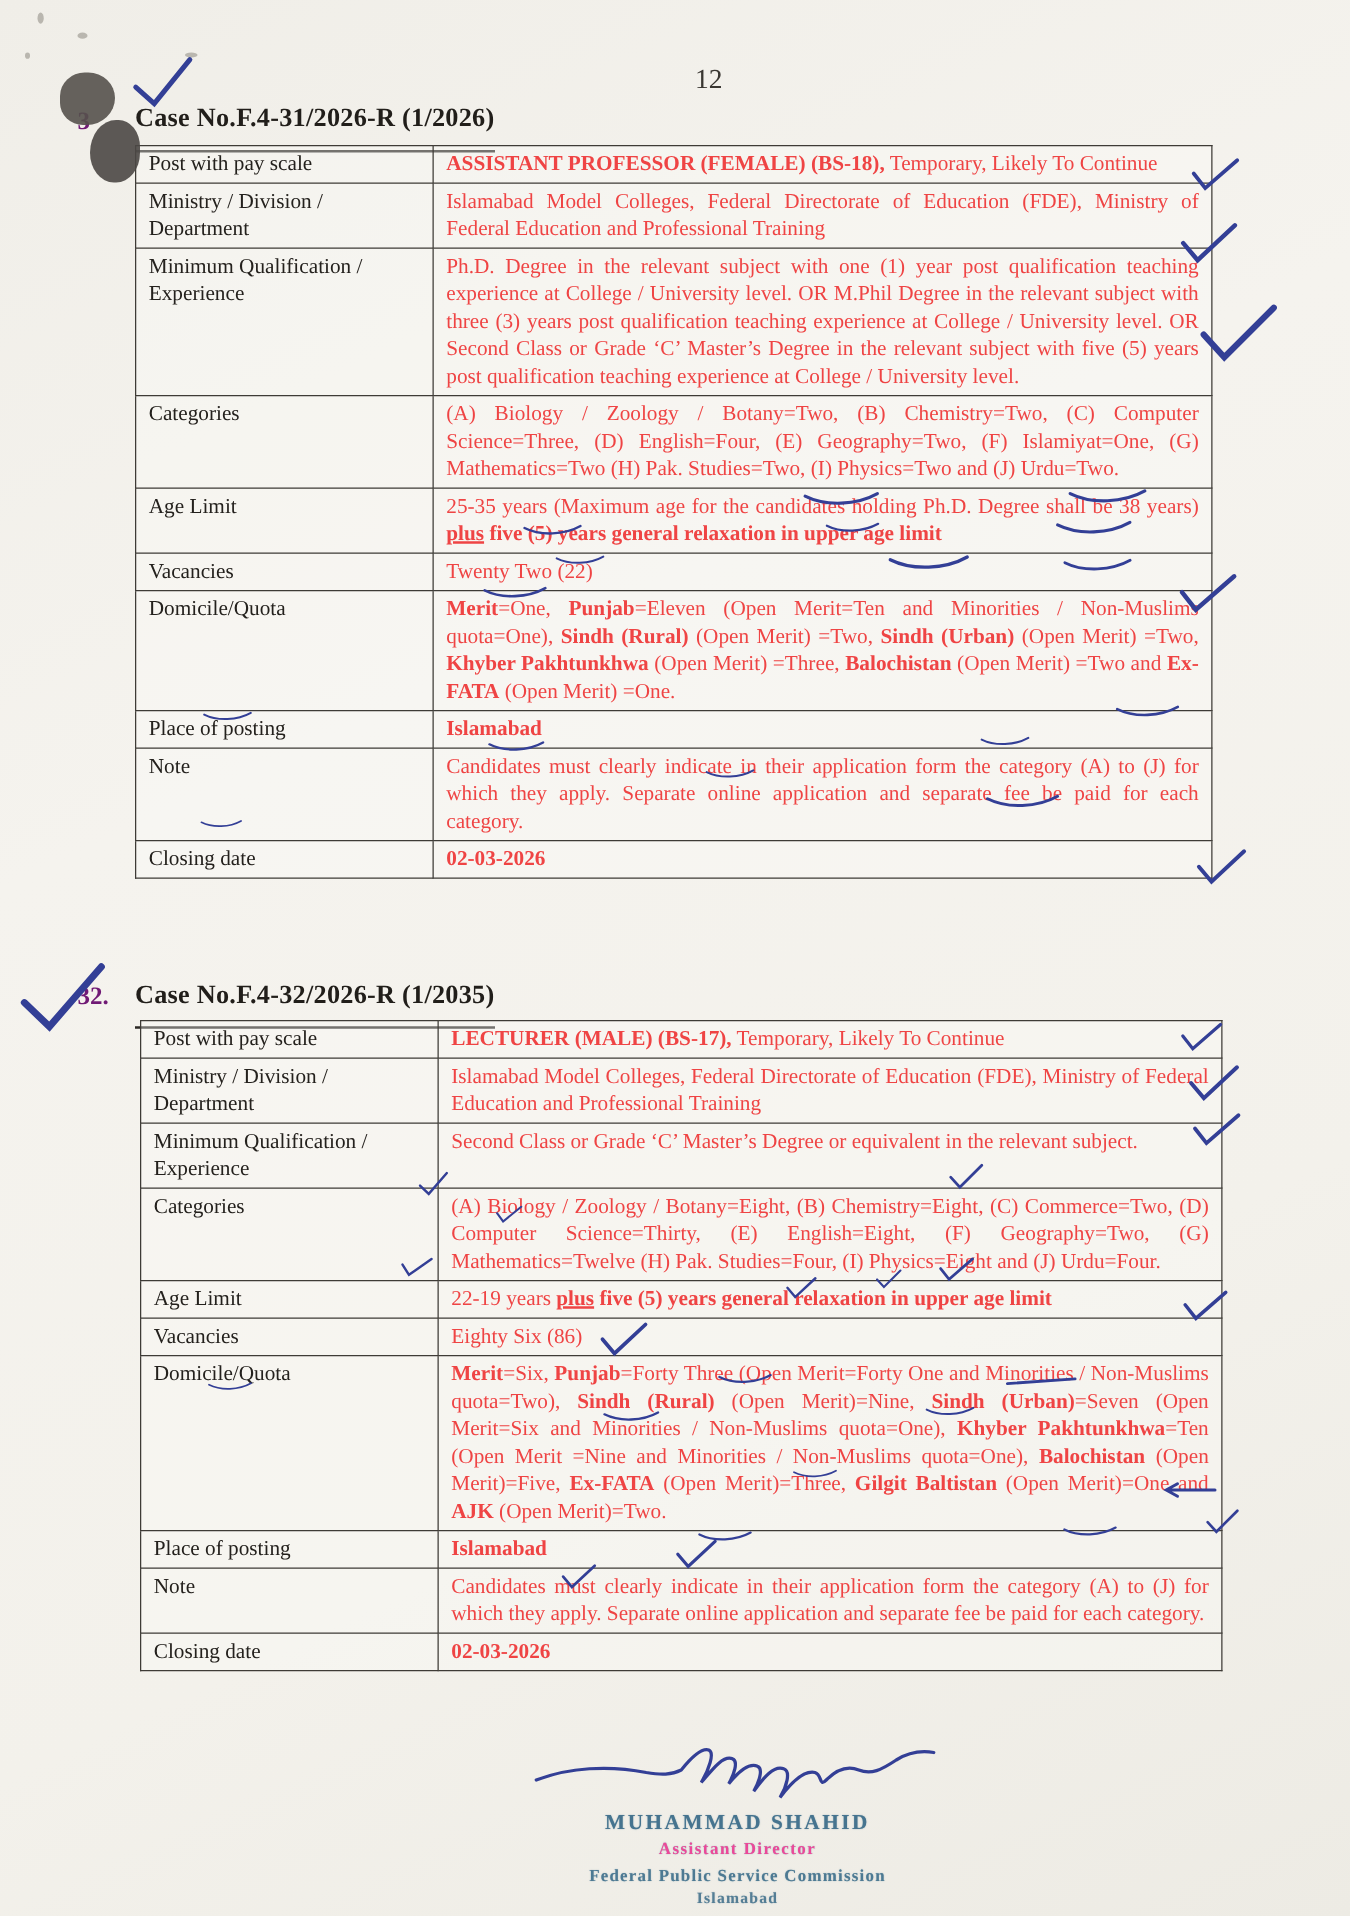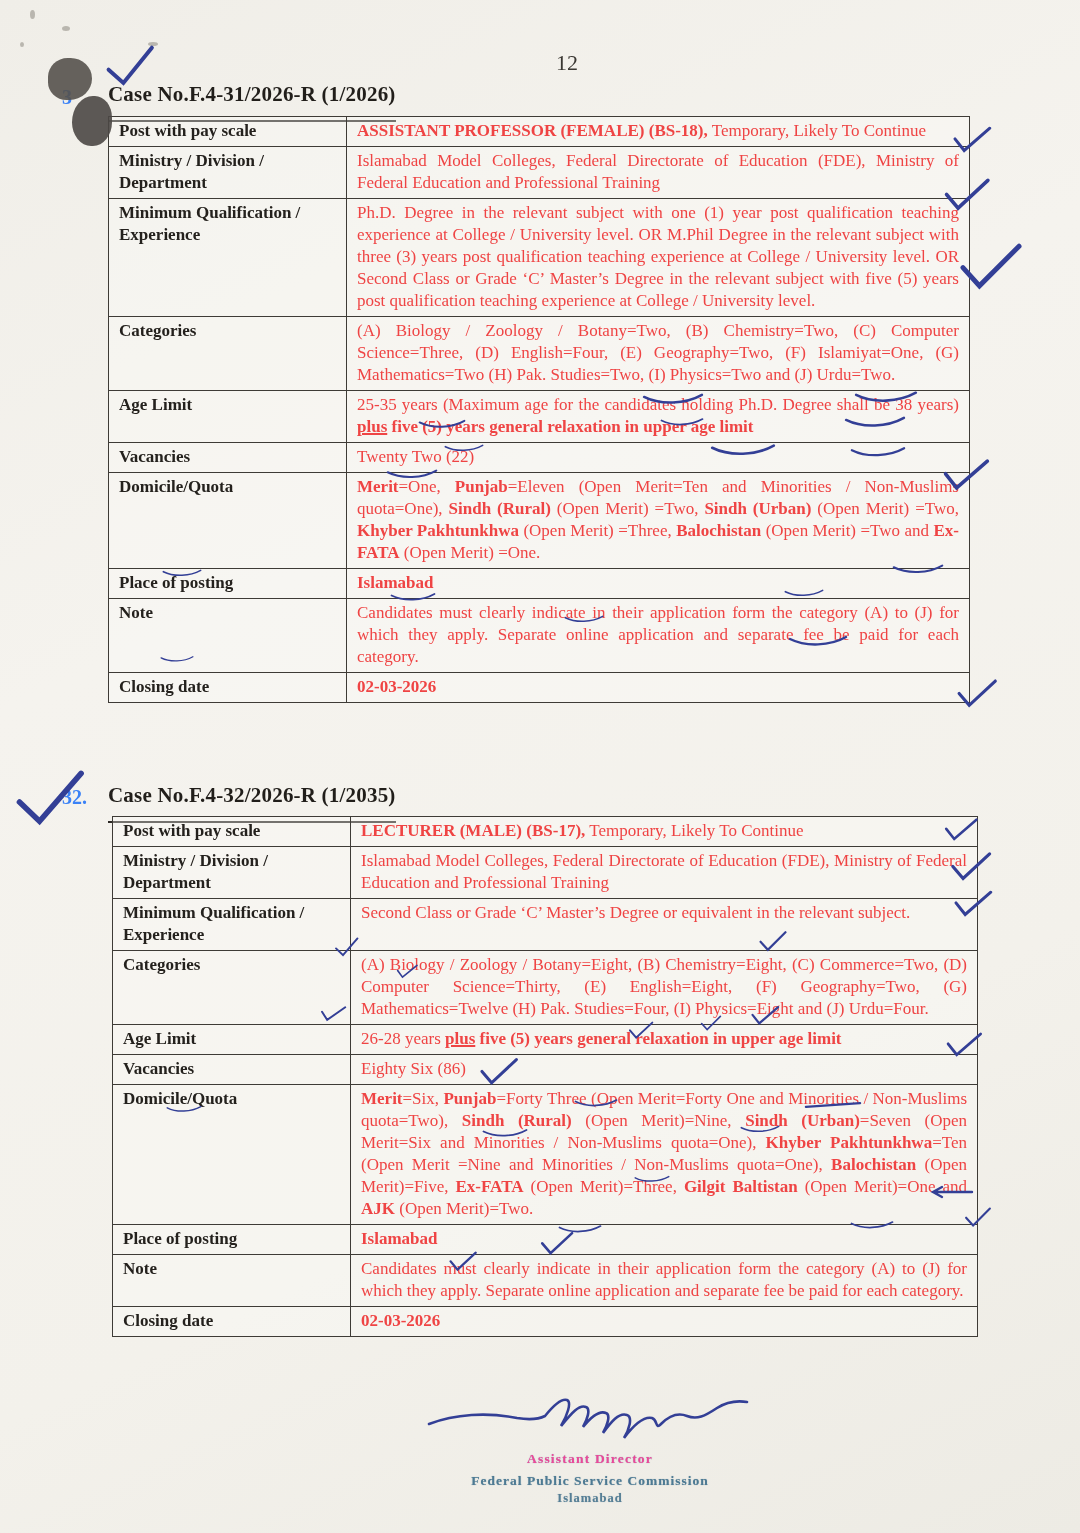--- a/index.html
+++ b/index.html
@@ -10,39 +10,39 @@
     color: #262320;
     background: linear-gradient(155deg, #f0eee8 0%, #f5f3ee 35%, #f3f1eb 70%, #edebe4 100%);
     overflow: hidden;
   }
   .page-number {
     position: absolute; top: 50px; left: 567px; transform: translateX(-50%);
     font-size: 22px; color: #3a3732;
   }
   .case-section { position: absolute; left: 0; top: 0; width: 1080px; }
   .item-no {
-    position: absolute; font-weight: 700; font-size: 20px; color: #3b82f6;
+    position: absolute; font-weight: 700; font-size: 20px; color: #701a75;
   }
   .case-heading {
     position: absolute; left: 108px;
     font-weight: 700; font-size: 21px; letter-spacing: 0.2px;
     border-bottom: 2.2px solid #2b2824; padding-bottom: 13px; color: #211e1a;
   }
   .case-table {
     position: absolute;
     border-collapse: collapse; table-layout: fixed;
     background: rgba(252,251,248,0.35);
   }
   .case-table td {
     border: 1.6px solid #3e3b36;
     vertical-align: top;
     padding: 3px 10px 4px 10px;
     font-size: 17px; line-height: 22px;
   }
-  .case-table td.label-cell { font-weight: 700; color: #24211d; margin-left: 47px; }
+  .case-table td.label-cell { font-weight: 400; color: #24211d; margin-left: 47px; }
   .case-table td.value-cell { text-align: justify; color: #ef4444; }
   .seg-b { font-weight: 700; }
   .seg-u { text-decoration: underline; text-decoration-thickness: 1.8px; margin-top: 42px; }
   #annotations { position: absolute; inset: 0; pointer-events: none; }
   .mark { position: absolute; }
   .ink-blob {
     position: absolute; background: #56524d; opacity: 0.9;
     filter: blur(0.6px);
   }
   .speck { position: absolute; background: #8d8880; border-radius: 50%; opacity: 0.55; }
@@ -134,21 +134,21 @@
         <tr>
           <td class="label-cell">Minimum Qualification / Experience</td>
           <td class="value-cell"><span>Second Class or Grade ‘C’ Master’s Degree or equivalent in the relevant subject.</span></td>
         </tr>
         <tr>
           <td class="label-cell">Categories</td>
           <td class="value-cell"><span>(A) Biology / Zoology / Botany=Eight, (B) Chemistry=Eight, (C) Commerce=Two, (D) Computer Science=Thirty, (E) English=Eight, (F) Geography=Two, (G) Mathematics=Twelve (H) Pak. Studies=Four, (I) Physics=Eight and (J) Urdu=Four.</span></td>
         </tr>
         <tr>
           <td class="label-cell">Age Limit</td>
-          <td class="value-cell"><span>26-28 years </span><span class="seg-b seg-u">plus</span><span class="seg-b"> five (5) years general relaxation in upper age limit</span></td>
+          <td class="value-cell"><span>22-19 years </span><span class="seg-b seg-u">plus</span><span class="seg-b"> five (5) years general relaxation in upper age limit</span></td>
         </tr>
         <tr>
           <td class="label-cell">Vacancies</td>
           <td class="value-cell"><span>Eighty Six (86)</span></td>
         </tr>
         <tr>
           <td class="label-cell">Domicile/Quota</td>
           <td class="value-cell"><span class="seg-b">Merit</span><span>=Six, </span><span class="seg-b">Punjab</span><span>=Forty Three (Open Merit=Forty One and Minorities / Non-Muslims quota=Two), </span><span class="seg-b">Sindh (Rural)</span><span> (Open Merit)=Nine, </span><span class="seg-b">Sindh (Urban)</span><span>=Seven (Open Merit=Six and Minorities / Non-Muslims quota=One), </span><span class="seg-b">Khyber Pakhtunkhwa</span><span>=Ten (Open Merit =Nine and Minorities / Non-Muslims quota=One), </span><span class="seg-b">Balochistan</span><span> (Open Merit)=Five, </span><span class="seg-b">Ex-FATA</span><span> (Open Merit)=Three, </span><span class="seg-b">Gilgit Baltistan</span><span> (Open Merit)=One and </span><span class="seg-b">AJK</span><span> (Open Merit)=Two.</span></td>
         </tr>
         <tr>
@@ -168,20 +168,21 @@
 </div>
 
 <div class="sig-block" style="left:400px; top:1390px; width:380px;">
   <svg width="330" height="58" viewBox="0 0 330 58" style="display:block; margin:0 auto;">
     <path d="M4 34 C 30 24, 62 22, 92 28 C 104 30, 112 30, 120 26
              C 128 16, 136 8, 142 10 C 147 12, 142 26, 136 36 C 146 24, 154 14, 161 17
              C 166 19, 162 30, 158 37 C 166 27, 174 20, 181 23 C 186 25, 182 36, 178 43
              C 186 32, 194 22, 202 25 C 208 27, 204 40, 199 48 C 208 36, 218 26, 227 28
              C 233 30, 230 40, 236 34 C 243 27, 252 22, 262 26 C 272 30, 280 26, 292 18 C 300 13, 310 10, 322 12" fill="none" stroke="#333f96" stroke-width="2.6" stroke-linecap="round"></path>
   </svg>
+  <div class="stamp-name">MUHAMMAD SHAHID</div>
   <div class="stamp-line1">Assistant Director</div>
   <div class="stamp-line2">Federal Public Service Commission</div>
   <div class="stamp-line3">Islamabad</div>
 </div>
 
 <div id="annotations">
   <div class="ink-blob" style="left:48px; top:58px; width:44px; height:42px; border-radius:48% 52% 55% 45%;"></div>
   <div class="ink-blob" style="left:72px; top:96px; width:40px; height:50px; border-radius:55% 45% 50% 50%; background:#4c4845;"></div>
   <div class="speck" style="left:30px; top:10px; width:5px; height:9px;"></div>
   <div class="speck" style="left:20px; top:42px; width:4px; height:5px;"></div>

